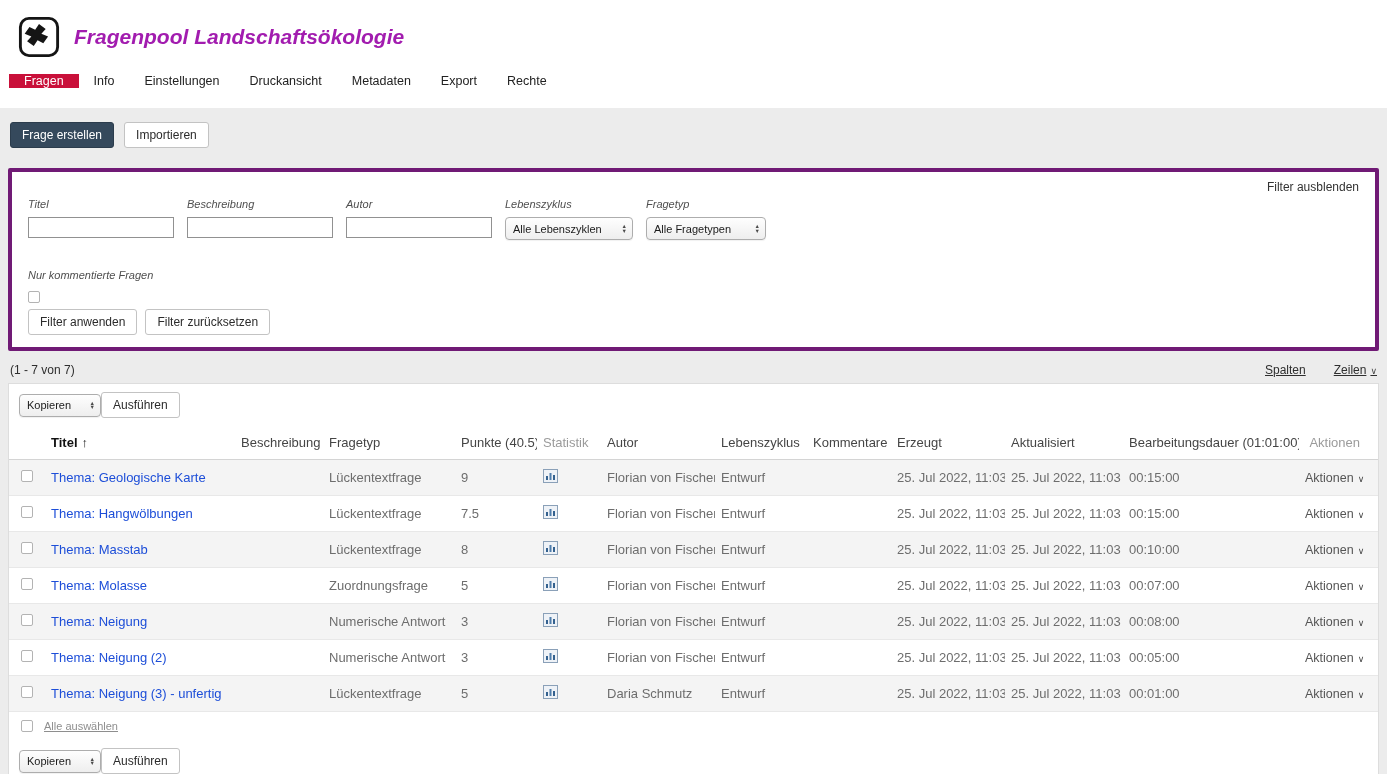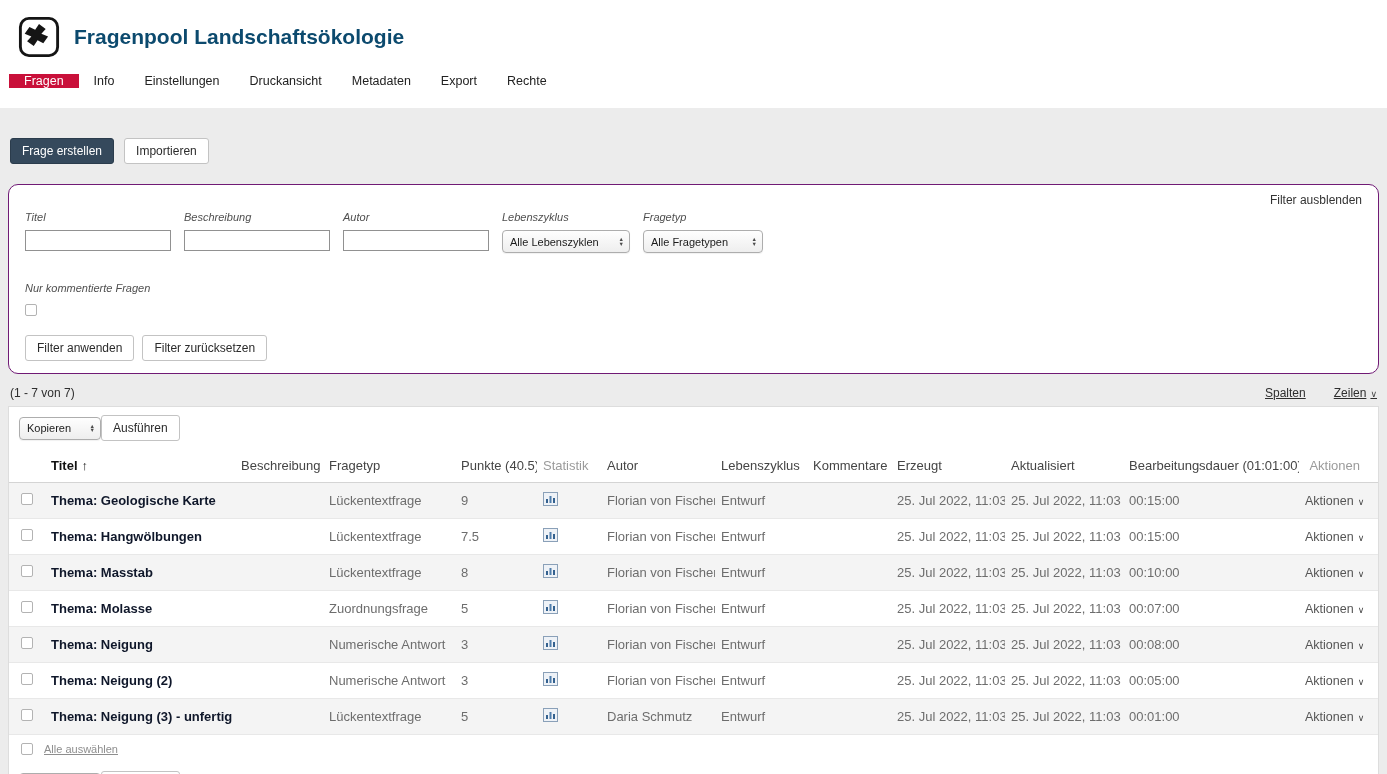--- a/index.html
+++ b/index.html
@@ -2,52 +2,52 @@
 <html><head>
 <meta charset="utf-8">
 <style>
   * { box-sizing: border-box; margin: 0; padding: 0; }
   html, body { background: #d9d9d9; font-family: "Liberation Sans", sans-serif; }
   .page { width: 1387px; height: 774px; background: #ececec; position: relative; overflow: hidden; }
 
   
   .topbar { height: 74px; background: #fff; display: flex; align-items: center; padding: 0 18px; gap: 14px; }
   .logo { flex: 0 0 auto; display: flex; align-items: center; }
-  .app-title { font-size: 21px; font-weight: bold; color: #0c4a6e; }
+  .app-title { font-size: 21px; font-weight: bold; color: #a21caf; font-style: italic; }
 
   
   .tab-bar { background: #fff; display: flex; padding: 0 9px; height: 34px; align-items: flex-start; }
   .tab { font-size: 12.5px; color: #222; padding: 0 15px; display: flex; align-items: center; cursor: pointer; }
   .tab-active { background: #c9103a; color: #fff; }
 
   .content { padding: 0 8px; }
 
   
-  .toolbar { margin-top: 30px; display: flex; gap: 10px; padding-left: 2px; }
+  .toolbar { margin-top: 14px; display: flex; gap: 10px; padding-left: 2px; }
   .btn { font-size: 12px; padding: 5px 11px; border-radius: 3px; cursor: pointer; font-family: inherit; line-height: 14px; }
   .btn-dark { background: #35495c; color: #fff; border: 1px solid #2b3c4c; }
   .btn-light { background: #fff; color: #2b2b2b; border: 1px solid #c3c3c3; }
 
   
-  .filter-panel { margin-top: 20px; background: #fff; border: 1px solid #701a75; border-radius: 10px; padding: 8px 16px 12px; position: relative; }
+  .filter-panel { margin-top: 20px; background: #fff; border: 4px solid #701a75; border-radius: 2px; padding: 8px 16px 12px; position: relative; }
   .filter-hide { position: absolute; top: 8px; right: 16px; font-size: 12px; color: #333; cursor: pointer; }
   .filter-fields { display: flex; gap: 13px; margin-top: 18px; }
   .field label { display: block; font-size: 11px; font-style: italic; color: #4f4f4f; margin-bottom: 7px; }
   .text-input { width: 146px; height: 21px; border: 1px solid #919191; background: #fff; font-family: inherit; font-size: 12px; padding: 0 4px; }
 
   .select { height: 23px; border: 1px solid #adadad; border-radius: 4px; background: linear-gradient(#fefefe, #eeeeee); display: inline-flex; align-items: center; justify-content: space-between; padding: 0 5px 0 7px; font-size: 11px; color: #1a1a1a; cursor: pointer; box-shadow: 0 1px 1px rgba(0,0,0,.06); }
   .select .arrows { display: flex; flex-direction: column; margin-left: 8px; font-size: 5.5px; line-height: 4.5px; color: #4a4a4a; }
   .sel-lebenszyklus { width: 128px; }
   .sel-fragetyp { width: 120px; }
   .sel-bulk { width: 82px; }
 
   .filter-commented { margin-top: 29px; }
   .filter-commented label { font-size: 11px; font-style: italic; color: #4f4f4f; display: block; margin-bottom: 8px; }
   .checkbox { width: 12px; height: 12px; border: 1px solid #b3b3b3; background: #fff; display: inline-block; border-radius: 2px; cursor: pointer; }
-  .filter-buttons { margin-top: 15px; display: flex; gap: 8px; }
+  .filter-buttons { margin-top: 2px; display: flex; gap: 8px; }
 
   
   .list-meta { margin-top: 12px; display: flex; justify-content: space-between; align-items: flex-end; font-size: 12px; color: #2e2e2e; padding: 0 2px; }
   .list-meta-right { display: flex; gap: 28px; }
   .meta-link { cursor: pointer; text-decoration: underline; }
   .chev { font-size: 9px; margin-left: 4px; color: #444; }
 
   
   .table-container { margin-top: 6px; background: #fff; border: 1px solid #ddd; }
   .bulk-bar { padding: 8px 10px; display: flex; align-items: center; }
@@ -56,21 +56,21 @@
   th { text-align: left; font-weight: normal; color: #454545; padding: 9px 6px; border-bottom: 1px solid #d4d4d4; white-space: nowrap; overflow: hidden; }
   .th-check { width: 36px; }
   .th-title .th-label { font-weight: bold; color: #111; }
   .sort-arrow { font-weight: bold; color: #111; margin-left: 4px; }
   th.center, td.center { text-align: left; }
   th.right, td.right { text-align: right; padding-right: 18px; }
   th.muted { color: #9b9b9b; }
   td { padding: 9px 6px; color: #6d6d6d; border-top: 1px solid #e8e8e8; white-space: nowrap; overflow: hidden; }
   tr.shaded td { background: #f4f4f4; }
   td.col-check { padding-left: 12px; }
-  td.col-title { font-weight: bold; color: #0f172a; }
+  td.col-title { font-weight: normal; color: #1d4ed8; }
   .stat-icon { display: inline-block; vertical-align: middle; cursor: pointer; }
   .action-link { color: #555; cursor: pointer; font-size: 12.5px; white-space: nowrap; }
 
   .select-all-bar { padding: 8px 10px 8px 12px; border-top: 1px solid #e8e8e8; display: flex; align-items: flex-start; gap: 11px; font-size: 11px; color: #8e8e8e; text-decoration: underline; }
 </style>
 </head>
 <body>
 
 <div class="page">
 

